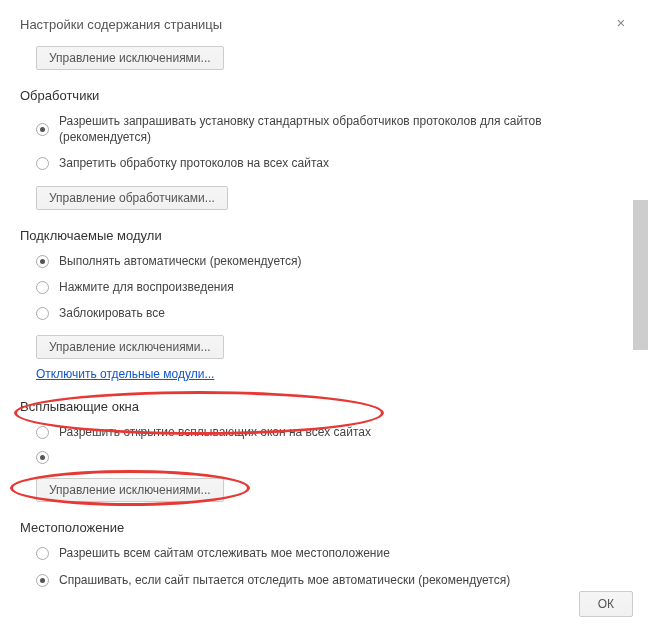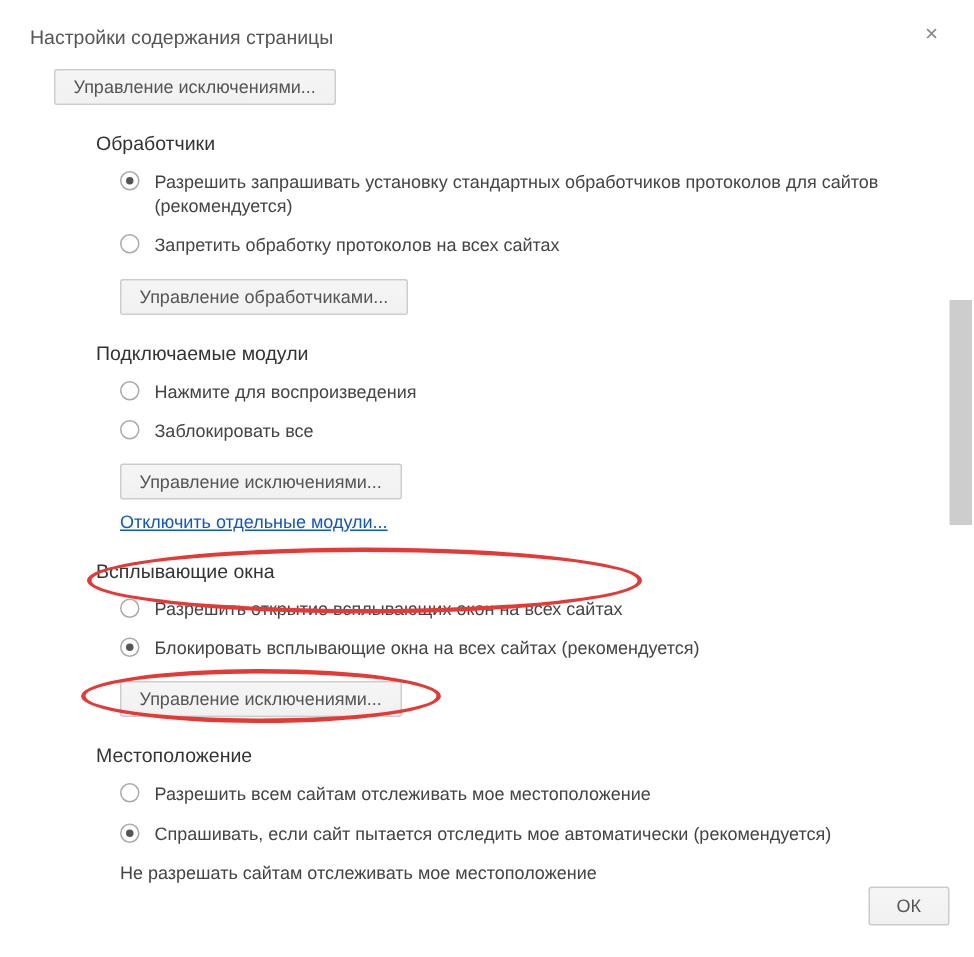--- a/index.html
+++ b/index.html
@@ -50,31 +50,30 @@
       border-radius: 2px;
       padding: 4px 12px;
       font-size: 12px;
       color: #555;
       cursor: pointer;
       font-family: inherit;
       margin-left: 16px;
     }
     .section {
       margin-top: 18px;
-      margin-left: 44px;
     }
     .section-title {
       font-size: 13px;
       font-weight: normal;
       color: #333;
       margin-bottom: 8px;
     }
     .radio-row {
       display: flex;
-      align-items: flex-start;
+      align-items: center;
       margin-left: 16px;
       margin-bottom: 6px;
       padding-top: 2px;
       padding-bottom: 2px;
     }
     .radio {
       width: 13px;
       height: 13px;
       border-radius: 50%;
       border: 1px solid #aaa;
@@ -187,20 +186,24 @@
       <span class="radio"></span>
       <span class="radio-label">Запретить обработку протоколов на всех сайтах</span>
     </div>
     <button class="btn">Управление обработчиками...</button>
   </div>
 
   
   <div class="section">
     <div class="section-title">Подключаемые модули</div>
     <div class="radio-row">
+      <span class="radio checked"></span>
+      <span class="radio-label">Выполнять автоматически (рекомендуется)</span>
+    </div>
+    <div class="radio-row">
       <span class="radio"></span>
       <span class="radio-label">Нажмите для воспроизведения</span>
     </div>
     <div class="radio-row">
       <span class="radio"></span>
       <span class="radio-label">Заблокировать все</span>
     </div>
     <button class="btn">Управление исключениями...</button>
     <br>
     <a class="link">Отключить отдельные модули...</a>
@@ -211,21 +214,20 @@
     <div class="popup-wrap">
       <div class="ellipse e1"></div>
       <div class="section-title">Всплывающие окна</div>
       <div class="radio-row">
         <span class="radio"></span>
         <span class="radio-label">Разрешить открытие всплывающих окон на всех сайтах</span>
       </div>
     </div>
     <div class="radio-row">
       <span class="radio checked"></span>
-      <span class="radio-label">Блокировать всплывающие окна на всех сайтах (рекомендуется)</span>
     </div>
     <div class="btn-wrap">
       <div class="ellipse e2"></div>
       <button class="btn" style="margin-top:0;">Управление исключениями...</button>
     </div>
   </div>
 
   
   <div class="section">
     <div class="section-title">Местоположение</div>

